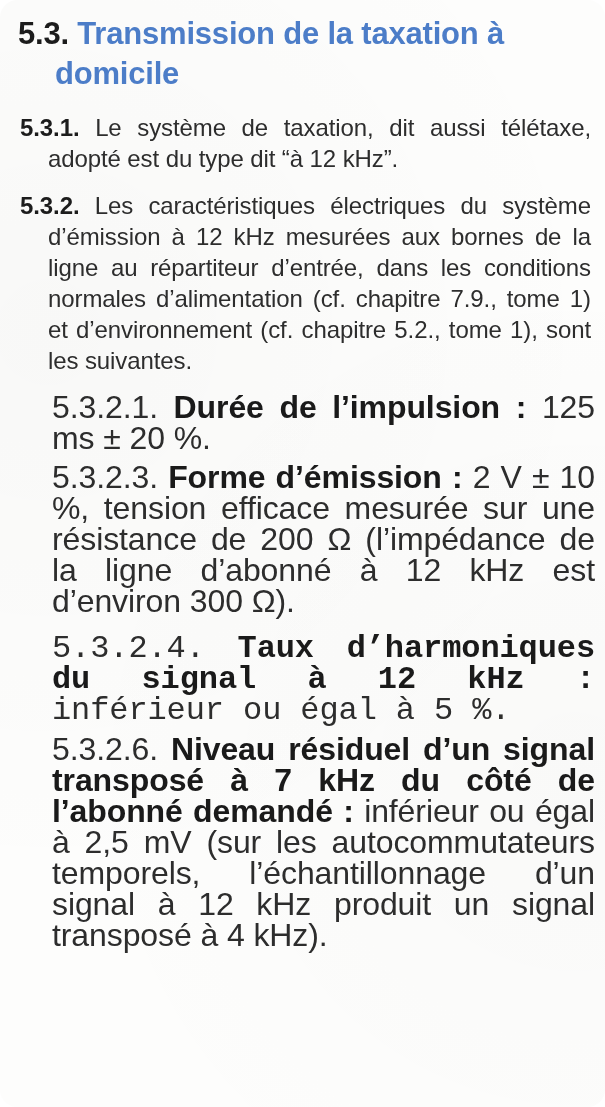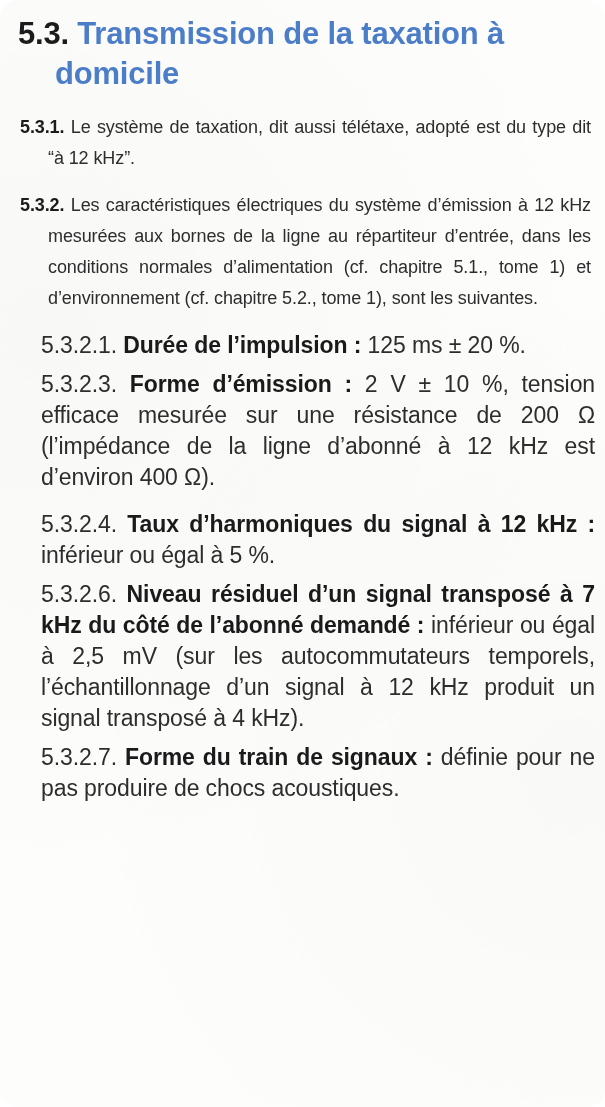--- a/index.html
+++ b/index.html
@@ -32,36 +32,36 @@
     line-height: 40px;
     font-weight: 700;
     letter-spacing: -0.2px;
   }
   .hnum { color: #1c1c1c; }
   .htitle { color: #4c7dc8; }
   .para {
     margin: 0 4px 16px 0;
     padding-left: 38px;
     text-indent: -28px;
-    font-size: 18px;
+    font-size: 24px;
     line-height: 31px;
     letter-spacing: -0.1px;
     text-align: justify;
     hyphens: manual;
   }
   .pnum { font-weight: 700; color: #1c1c1c; }
   .sub {
-    margin: 8px 0 0 31px;
-    font-size: 23px;
+    margin: 8px 0 0 42px;
+    font-size: 32px;
     line-height: 31px;
     letter-spacing: -0.1px;
     text-align: justify;
     hyphens: manual;
   }
-  .sub.gap { margin-top: 16px; }
+  .sub.gap { margin-top: 16px; font-family: Liberation Mono, monospace; }
   .snum { color: #2d2d2d; }
   .slabel { font-weight: 700; color: #1a1a1a; }
   p { margin-block: 0; }
 </style>
 </head>
 <body>
 
 <div class="page">
 
   <h1 class="heading">
@@ -69,48 +69,43 @@
     <span class="htitle">Transmission de la taxation à domicile</span>
   </h1>
 
   <p class="para">
     <span class="pnum">5.3.1.</span>
     <span class="ptext">Le système de taxation, dit aussi télétaxe, adopté est du type dit “à 12 kHz”.</span>
   </p>
 
   <p class="para">
     <span class="pnum">5.3.2.</span>
-    <span class="ptext">Les caractéristiques électriques du sys­tème d’émission à 12 kHz mesurées aux bornes de la ligne au répartiteur d’entrée, dans les conditions normales d’alimentation (cf. chapitre 5.1., tome 1) et d’environnement (cf. chapitre 5.2., tome 1), sont les suivantes.</span>
+    <span class="ptext">Les caractéristiques électriques du sys­tème d’émission à 12 kHz mesurées aux bornes de la ligne au répartiteur d’entrée, dans les conditions normales d’alimentation (cf. chapitre 7.9., tome 1) et d’environnement (cf. chapitre 5.2., tome 1), sont les suivantes.</span>
   </p>
 
   <p class="sub">
     <span class="snum">5.3.2.1.</span>
     <span class="slabel">Durée de l’impulsion :</span>
     <span class="stext">125 ms ± 20 %.</span>
   </p>
 
 
   <p class="sub">
     <span class="snum">5.3.2.3.</span>
     <span class="slabel">Forme d’émission :</span>
-    <span class="stext">2 V ± 10 %, tension efficace mesurée sur une résistance de 200 Ω (l’impédance de la ligne d’abonné à 12 kHz est d’environ 400 Ω).</span>
+    <span class="stext">2 V ± 10 %, tension efficace mesurée sur une résistance de 200 Ω (l’impédance de la ligne d’abonné à 12 kHz est d’environ 300 Ω).</span>
   </p>
 
   <p class="sub gap">
     <span class="snum">5.3.2.4.</span>
     <span class="slabel">Taux d’harmoniques du signal à 12 kHz :</span>
     <span class="stext">inférieur ou égal à 5 %.</span>
   </p>
 
 
   <p class="sub">
     <span class="snum">5.3.2.6.</span>
     <span class="slabel">Niveau résiduel d’un signal transposé à 7 kHz du côté de l’abonné demandé :</span>
     <span class="stext">inférieur ou égal à 2,5 mV (sur les autocommutateurs temporels, l’échantillon­nage d’un signal à 12 kHz produit un signal transposé à 4 kHz).</span>
   </p>
 
-  <p class="sub">
-    <span class="snum">5.3.2.7.</span>
-    <span class="slabel">Forme du train de signaux :</span>
-    <span class="stext">défi­nie pour ne pas produire de chocs acoustiques.</span>
-  </p>
 
 </div>
 
 </body></html>

